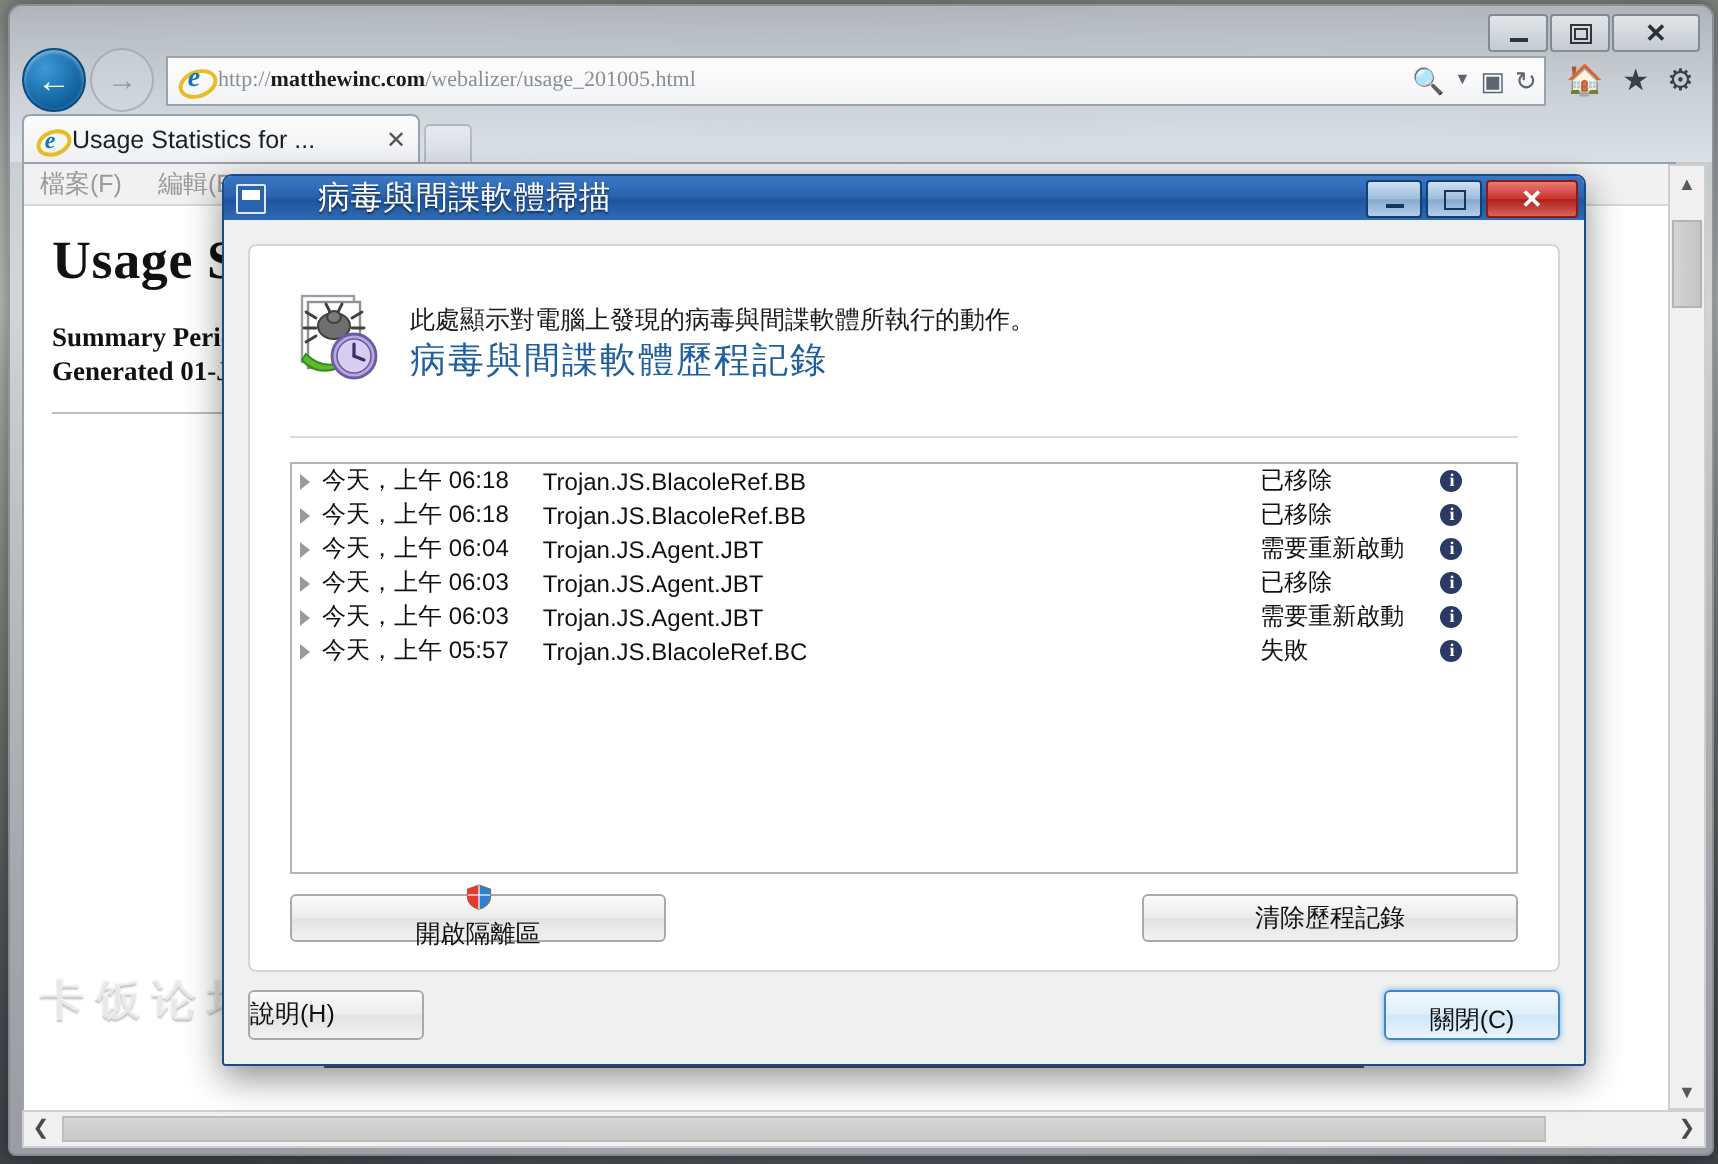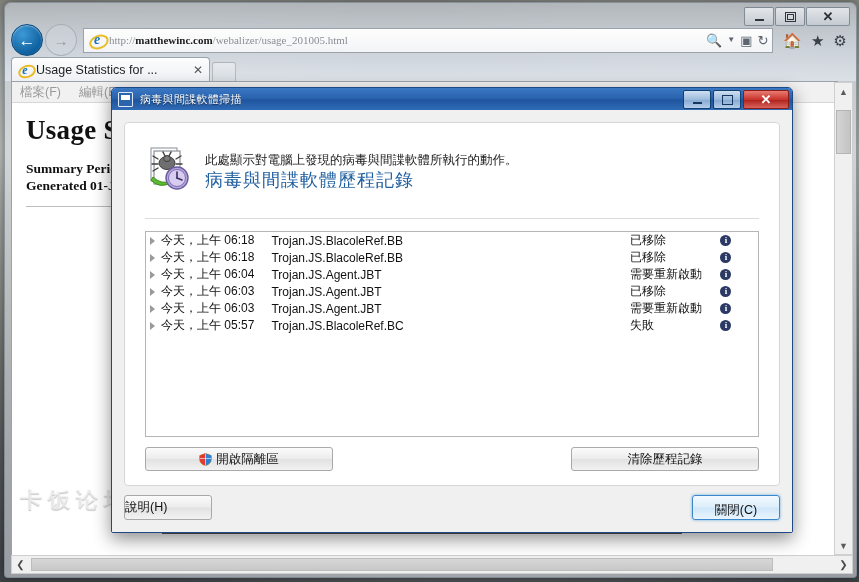--- a/index.html
+++ b/index.html
@@ -280,23 +280,24 @@
     margin-right: 7px;
     border: 1px solid #dfe8f5; border-radius: 1px;
     background: #2a63ae;
     position: relative;
   }
   #dlg-icon:after {
     content:""; position:absolute; left:2px; right:2px; top:2px; height:5px;
     background:#ffffff;
   }
   #dlg-title {
-    font-size: 11px; color: #ffffff;
+    font-size: 16px; color: #ffffff;
     text-shadow: 0 1px 1px rgba(0,0,0,.55);
     letter-spacing: .3px;
+    margin-left: 19px;
   }
   .dlg-btns { position: absolute; right: 3px; top: 2px; display: flex; gap: 2px; }
   .dlg-btn {
     width: 26px; height: 17px;
     border: 1px solid #12406f; border-radius: 2px;
     background: linear-gradient(180deg,#cfe0f2,#9dbbdc 50%, #85a9d2 52%, #b4cdea);
     display:flex; align-items:center; justify-content:center;
     color:#14365f; font-size:10px; line-height:1;
   }
   .dlg-btn.close {
@@ -395,21 +396,21 @@
 
   
   .panel-btn {
     position: absolute; bottom: 14px;
     height: 22px;
     border: 1px solid #a9a9a9; border-radius: 3px;
     background: linear-gradient(180deg,#fbfbfb,#ececec 48%, #e2e2e2 52%, #f2f2f2);
     display: flex; align-items: center; justify-content: center; gap: 4px;
     font-size: 12.5px; color: #111;
   }
-  #btn-quarantine { left: 20px; width: 186px; }
+  #btn-quarantine { left: 20px; width: 186px; flex-direction: column; }
   #btn-clear { right: 20px; width: 186px; }
   .shield {
     width: 13px; height: 13px; flex: none; position: relative;
   }
 
   
   #btn-help {
     position: absolute; left: 12px; bottom: 12px;
     width: 86px; height: 23px;
     border: 1px solid #a9a9a9; border-radius: 3px;

